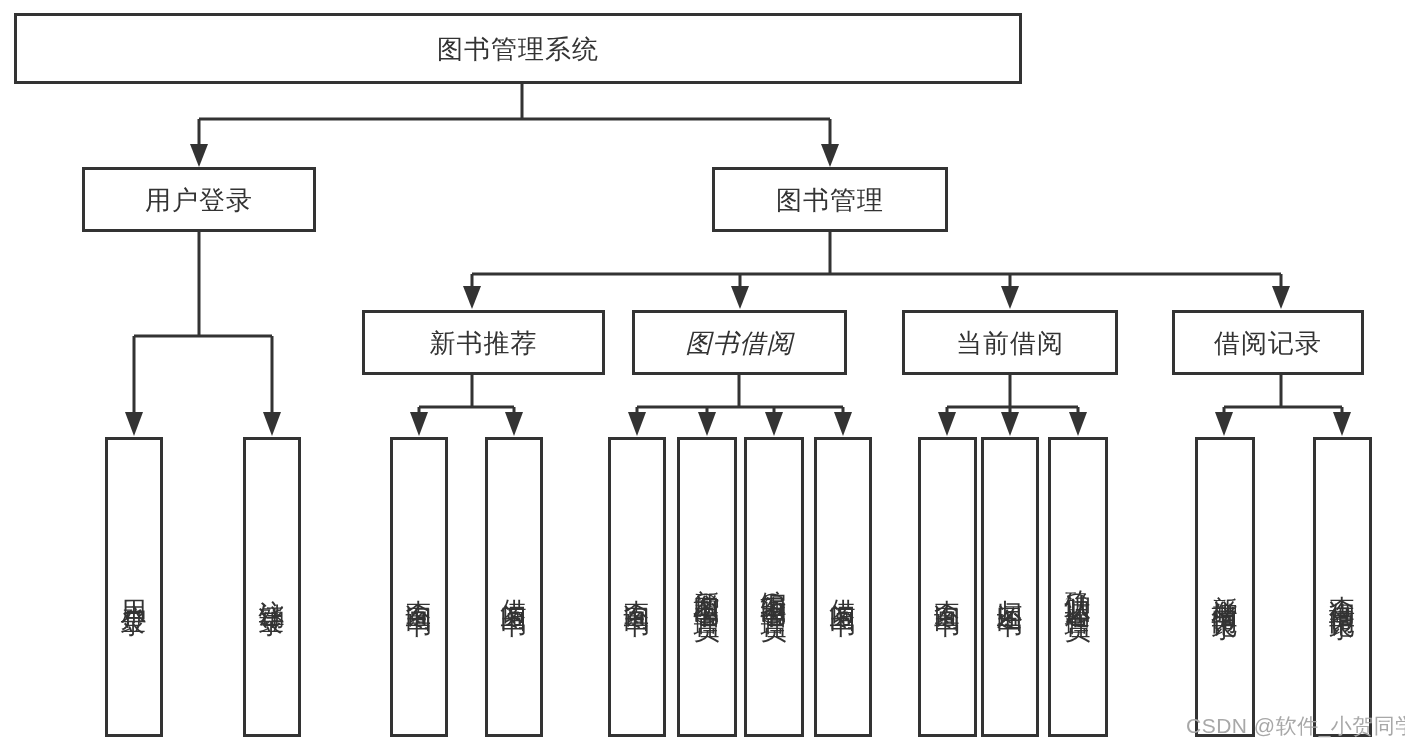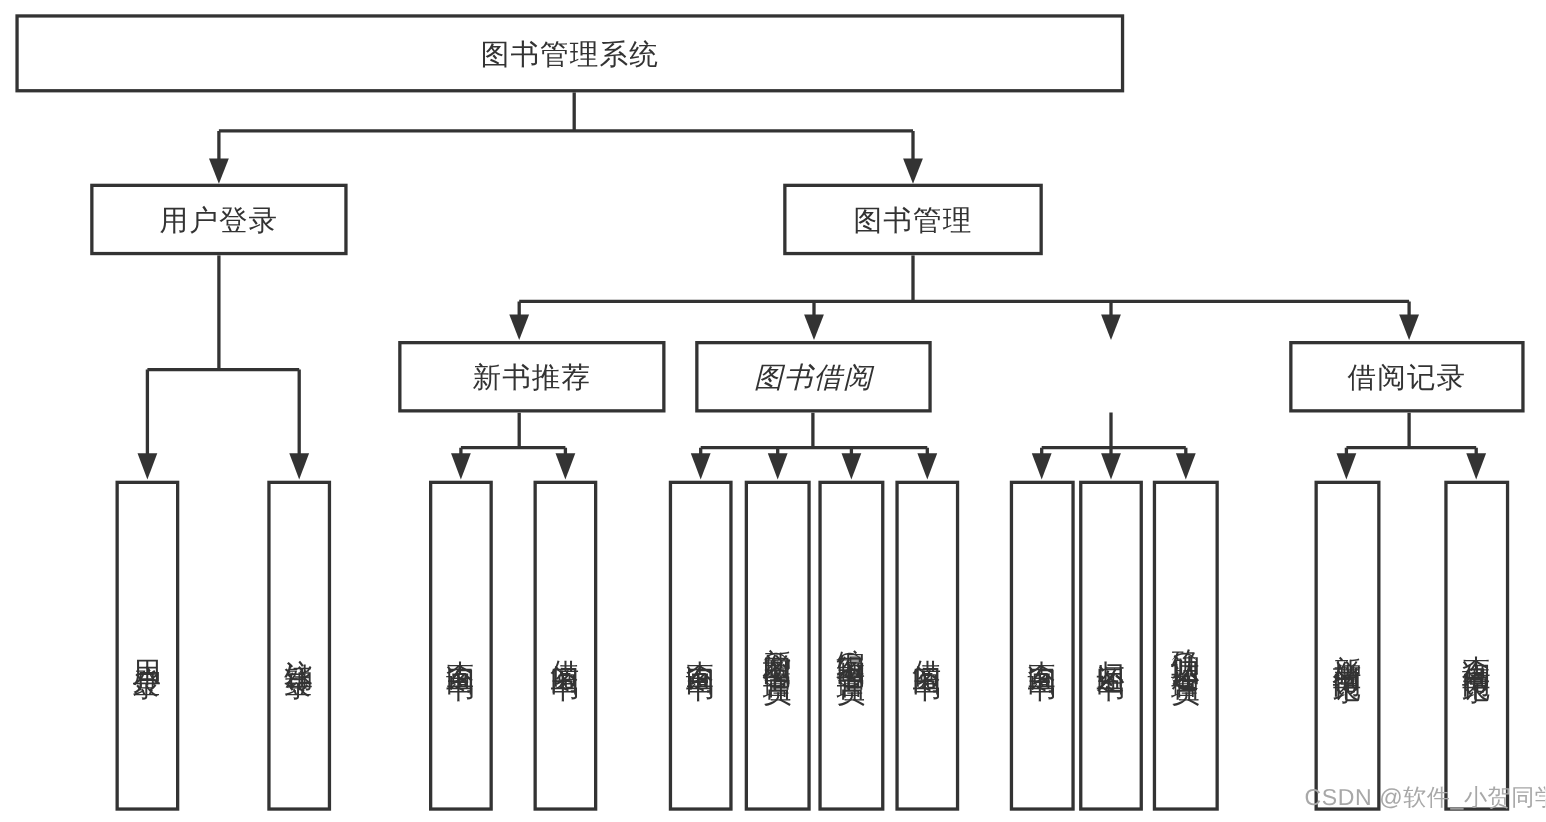--- a/index.html
+++ b/index.html
@@ -121,21 +121,24 @@
   <div class="node node-h" style="left:712px; top:167px; width:236px; height:65px;justify-content:center;">
     <span>图书管理</span>
   </div>
 
   <div class="node node-h" style="left:362px; top:310px; width:243px; height:65px;">
     <span>新书推荐</span>
   </div>
   <div class="node node-h" style="left:632px; top:310px; width:215px; height:65px;font-style:italic;">
     <span>图书借阅</span>
   </div>
-  <div class="node node-h" style="left:1172px; top:310px; width:214px; height:65px;">
+  <div class="node node-h" style="left:902px; top:310px; width:216px; height:65px;">
+    <span>当前借阅</span>
+  </div>
+  <div class="node node-h" style="left:1172px; top:310px; width:192px; height:65px;">
     <span>借阅记录</span>
   </div>
 
   <div class="node node-v" style="left:105px; top:437px; width:58px; height:300px;">
     <span>用户登录</span>
   </div>
   <div class="node node-v" style="left:243px; top:437px; width:58px; height:300px;">
     <span>注销登录</span>
   </div>
 

